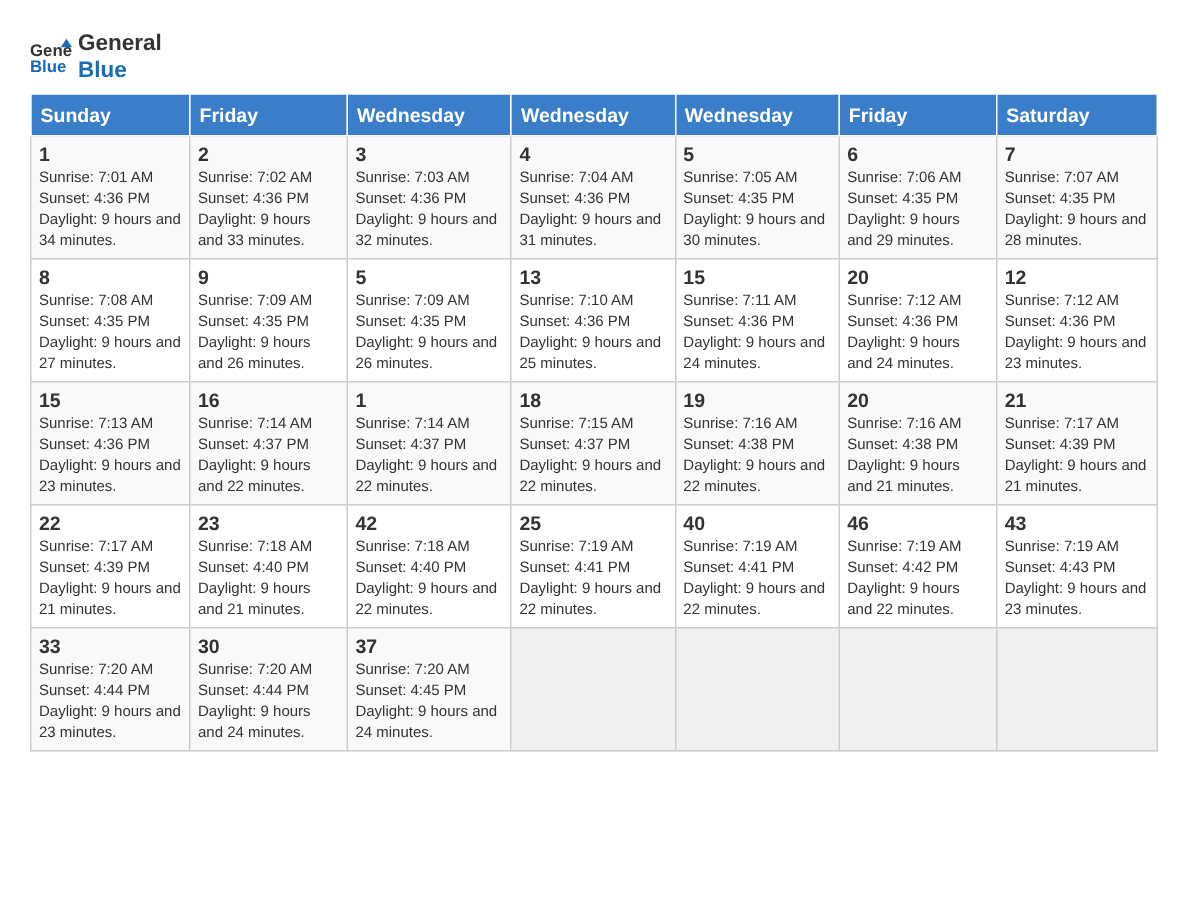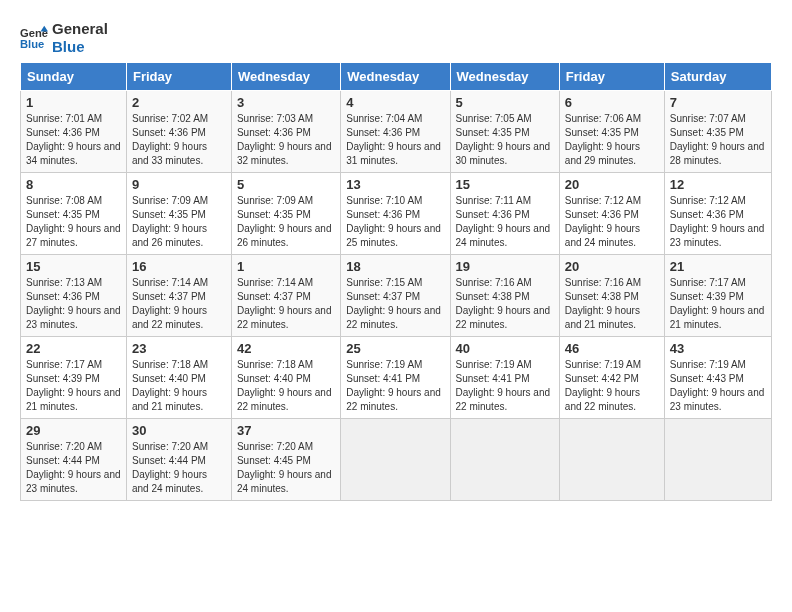--- a/index.html
+++ b/index.html
@@ -238,21 +238,21 @@
         <span class="day-number">46</span>
         <span class="day-detail">Sunrise: 7:19 AM<br>Sunset: 4:42 PM<br>Daylight: 9 hours and 22 minutes.</span>
       </td>
         <td>
         <span class="day-number">43</span>
         <span class="day-detail">Sunrise: 7:19 AM<br>Sunset: 4:43 PM<br>Daylight: 9 hours and 23 minutes.</span>
       </td>
       </tr>
       <tr>
         <td>
-        <span class="day-number">29</span>
+        <span class="day-number">33</span>
         <span class="day-detail">Sunrise: 7:20 AM<br>Sunset: 4:44 PM<br>Daylight: 9 hours and 23 minutes.</span>
       </td>
         <td>
         <span class="day-number">30</span>
         <span class="day-detail">Sunrise: 7:20 AM<br>Sunset: 4:44 PM<br>Daylight: 9 hours and 24 minutes.</span>
       </td>
         <td>
         <span class="day-number">37</span>
         <span class="day-detail">Sunrise: 7:20 AM<br>Sunset: 4:45 PM<br>Daylight: 9 hours and 24 minutes.</span>
       </td>

